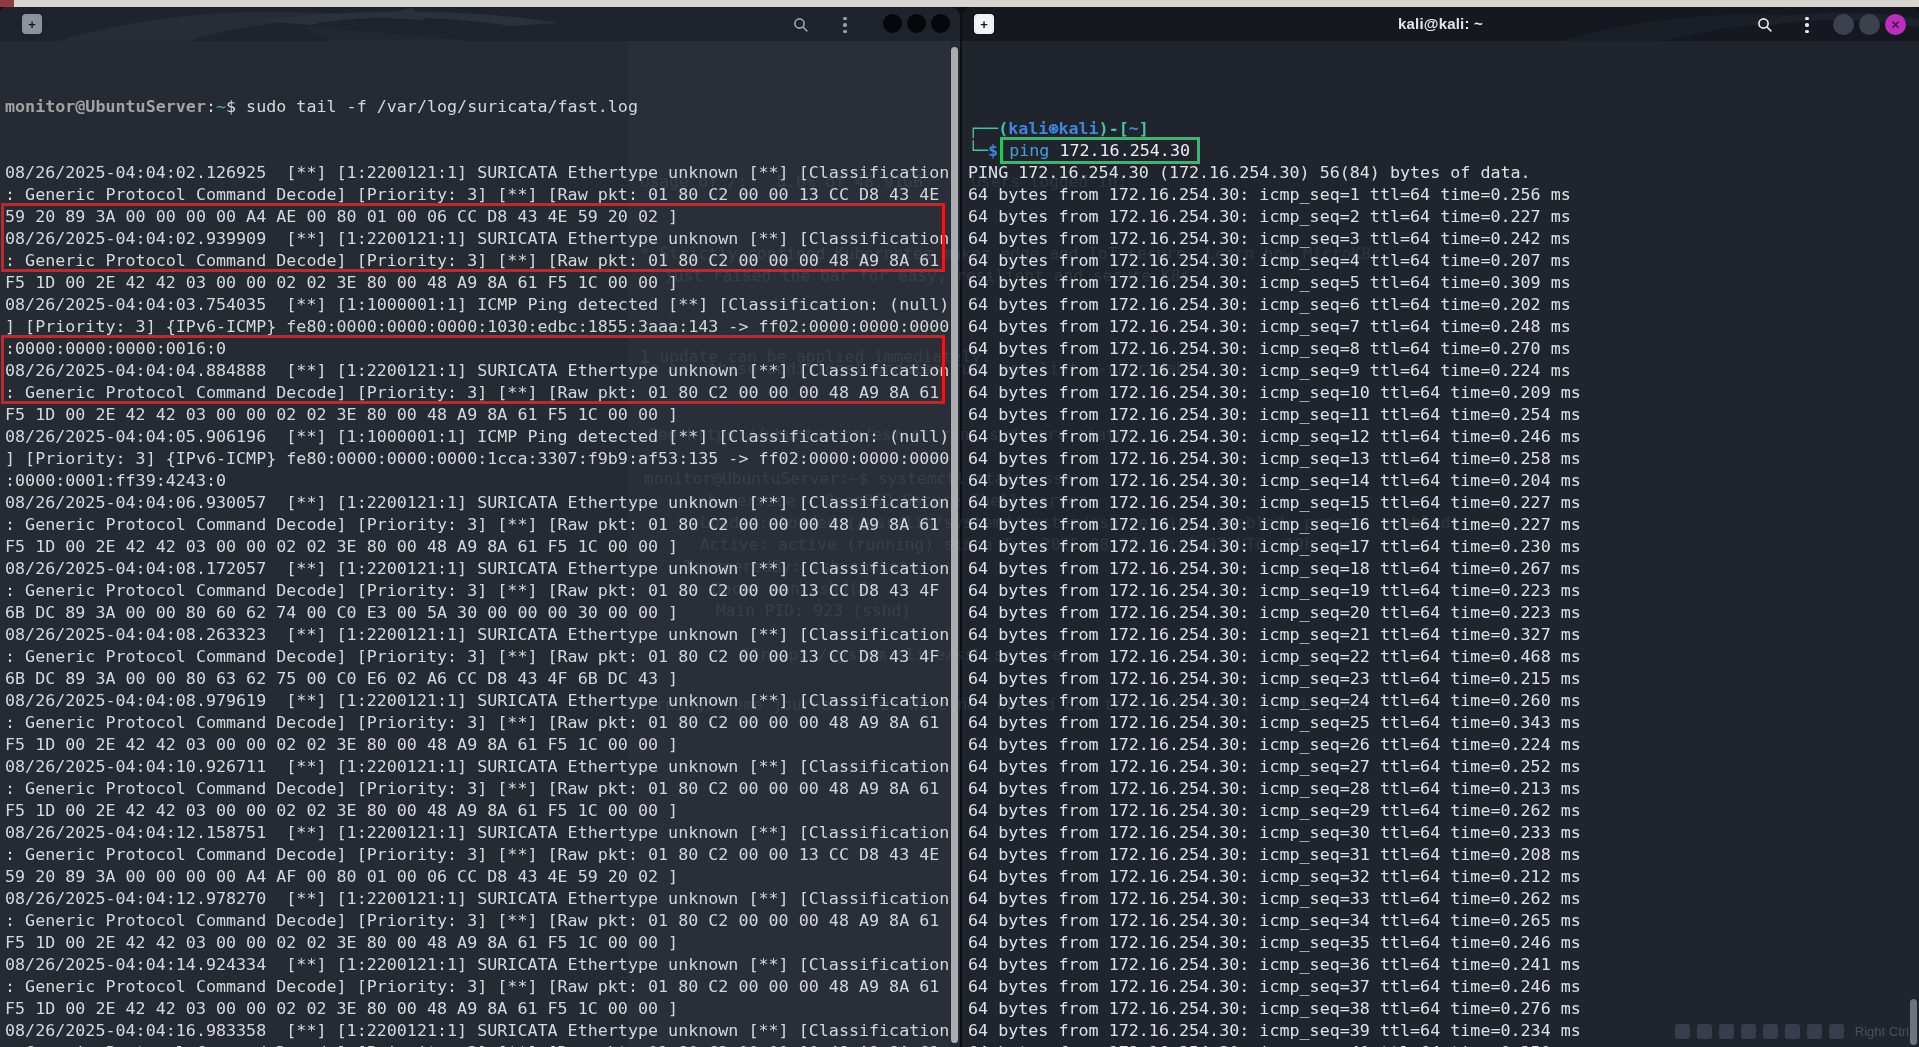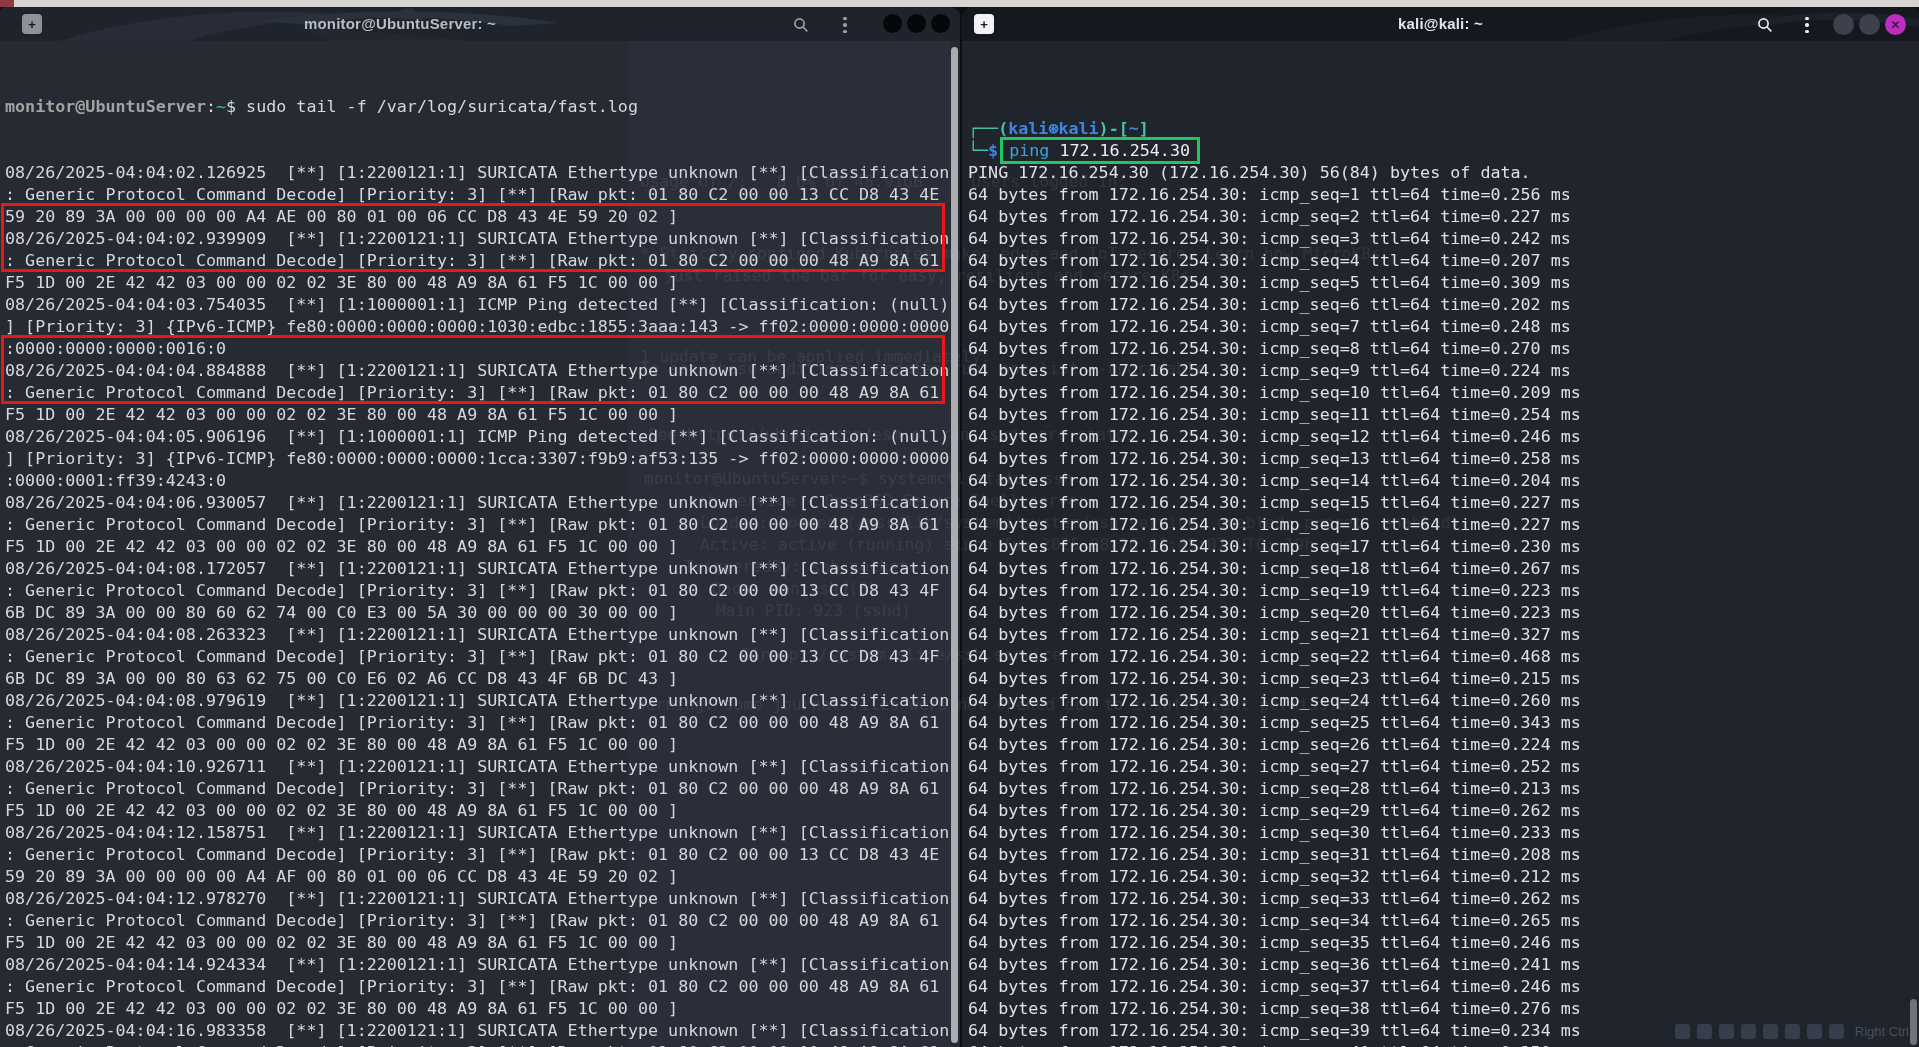--- a/index.html
+++ b/index.html
@@ -96,21 +96,20 @@
 
   <section class="term left">
     <header class="titlebar">
       <svg class="dragon" width="960" height="34" viewBox="0 0 960 34">
         <path d="M60 34 C150 6 250 0 350 8 C300 12 230 20 190 34 Z" fill="#272c36"></path>
         <path d="M260 14 C340 2 460 0 560 16 L510 19 C430 7 350 9 310 18 Z" fill="#2b313c"></path>
         <path d="M370 10 L412 1 L424 13 Z" fill="#2b313c"></path>
         <path d="M300 20 C360 24 420 28 470 34 L330 34 Z" fill="#232830"></path>
       </svg>
       <span class="tabicon">+</span>
-      <span class="title">monitor@UbuntuServer: ~</span>
       <span class="hicon search-l">
         <svg width="18" height="18" viewBox="0 0 18 18">
             <circle cx="7.5" cy="7.5" r="4.6" fill="none" stroke="currentColor" stroke-width="1.7"></circle>
             <line x1="11" y1="11" x2="14.8" y2="14.8" stroke="currentColor" stroke-width="1.7" stroke-linecap="round"></line>
           </svg>
       </span>
       <span class="hicon kebab kebab-l">
           <i></i>
           <i></i>
           <i></i>

